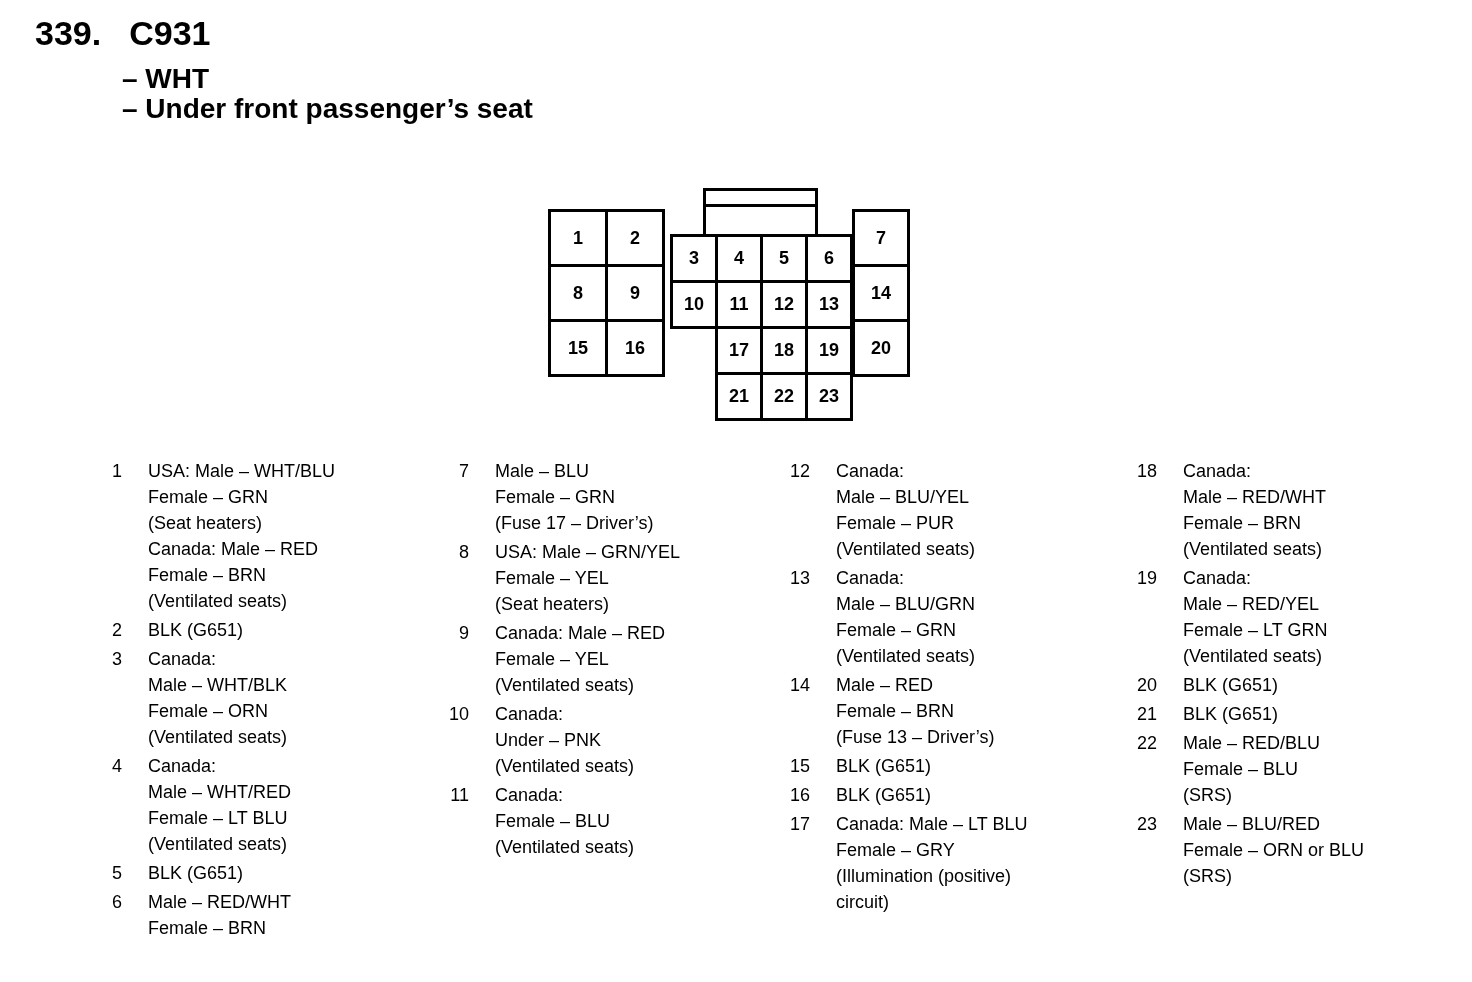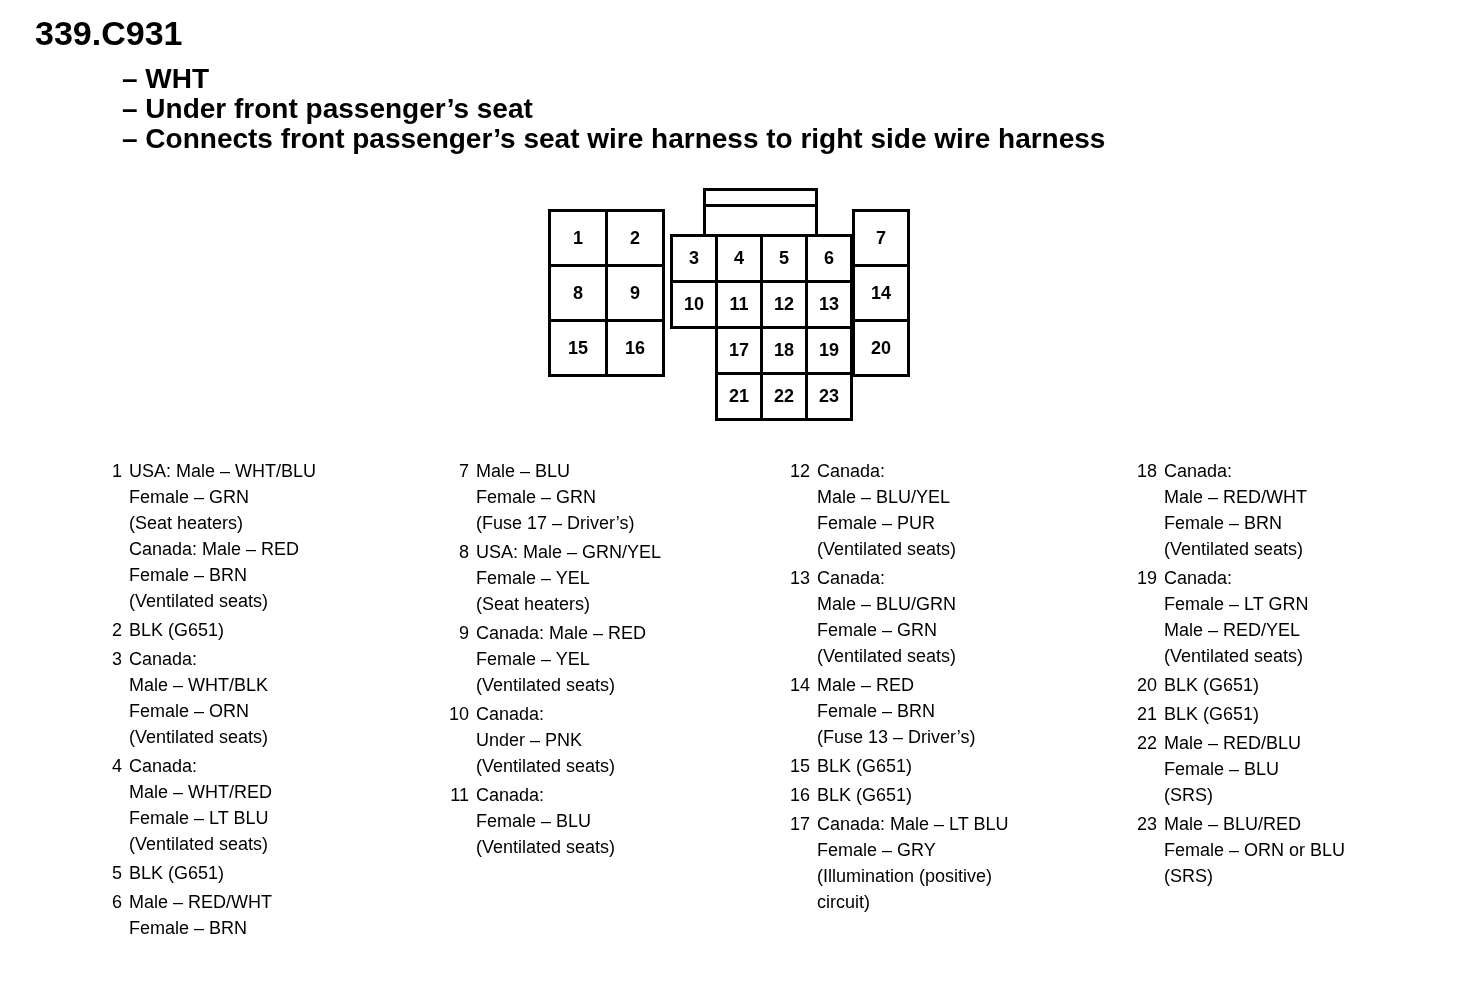--- a/index.html
+++ b/index.html
@@ -6,21 +6,21 @@
   html,body { background:#ffffff; }
   body {
     width:1472px; height:982px;
     font-family:"Liberation Sans", sans-serif;
     color:#000;
   }
   .page { position:relative; width:1472px; height:982px; background:#ffffff; overflow:hidden; }
 
   
   .header { position:absolute; left:35px; top:14px; font-size:34px; font-weight:bold; }
-  .idx { display:inline-block; }
+  .idx { display:inline-block; margin-right:28px; }
 
   
   .bullets { position:absolute; left:122px; top:64px; font-size:28px; font-weight:bold; line-height:30px; }
 
   
   .connector { position:absolute; left:548px; top:188px; width:366px; height:236px; }
   .cblock { position:absolute; }
   .block-left   { left:0;     top:21px;  width:117px; height:168px; }
   .block-middle { left:122px; top:46px;  width:184px; height:190px; }
   .block-right  { left:304px; top:21px;  width:58px;  height:168px; }
@@ -33,35 +33,34 @@
     position:absolute; left:155px; top:0; width:115px; height:49px;
     border:3px solid #000; background:#fff;
   }
   .tab-line { position:absolute; left:0; right:0; top:13px; border-bottom:3px solid #000; }
 
   
   .pin-col { position:absolute; top:458px; width:335px; font-size:18px; line-height:26px; }
   .pc1 { left:98px; } .pc2 { left:445px; } .pc3 { left:786px; } .pc4 { left:1133px; }
   .pin-entry { display:flex; margin-bottom:3px; }
   .pin-num { width:24px; text-align:right; margin-right:7px; flex:none; }
-  .pin-lines { flex:1; }
+  .pin-lines { flex:1;margin-left:19px; }
 </style>
 </head>
 <body>
 
 <div class="page">
 
   <div class="header">
     <span class="idx">339.</span><span class="cid">C931</span>
   </div>
 
   <div class="bullets">
       <div>– WHT</div>
       <div>– Under front passenger’s seat</div>
-      <div>– Connects front passenger’s seat wire harness to right side wire harness</div>
     </div>
 
   <div class="connector">
     <div class="cblock block-left">
         <div class="ccell" style="left: 0px; top: 0px; width: 60px; height: 58px;">1</div>
         <div class="ccell" style="left: 57px; top: 0px; width: 60px; height: 58px;">2</div>
         <div class="ccell" style="left: 0px; top: 55px; width: 60px; height: 58px;">8</div>
         <div class="ccell" style="left: 57px; top: 55px; width: 60px; height: 58px;">9</div>
         <div class="ccell" style="left: 0px; top: 110px; width: 60px; height: 58px;">15</div>
         <div class="ccell" style="left: 57px; top: 110px; width: 60px; height: 58px;">16</div>
@@ -240,22 +239,22 @@
           <div class="pin-line">Canada:</div>
           <div class="pin-line">Male – RED/WHT</div>
           <div class="pin-line">Female – BRN</div>
           <div class="pin-line">(Ventilated seats)</div>
         </div>
       </div>
       <div class="pin-entry">
         <div class="pin-num">19</div>
         <div class="pin-lines">
           <div class="pin-line">Canada:</div>
+          <div class="pin-line">Male – RED/YEL</div>
           <div class="pin-line">Female – LT GRN</div>
-          <div class="pin-line">Male – RED/YEL</div>
           <div class="pin-line">(Ventilated seats)</div>
         </div>
       </div>
       <div class="pin-entry">
         <div class="pin-num">20</div>
         <div class="pin-lines">
           <div class="pin-line">BLK (G651)</div>
         </div>
       </div>
       <div class="pin-entry">

